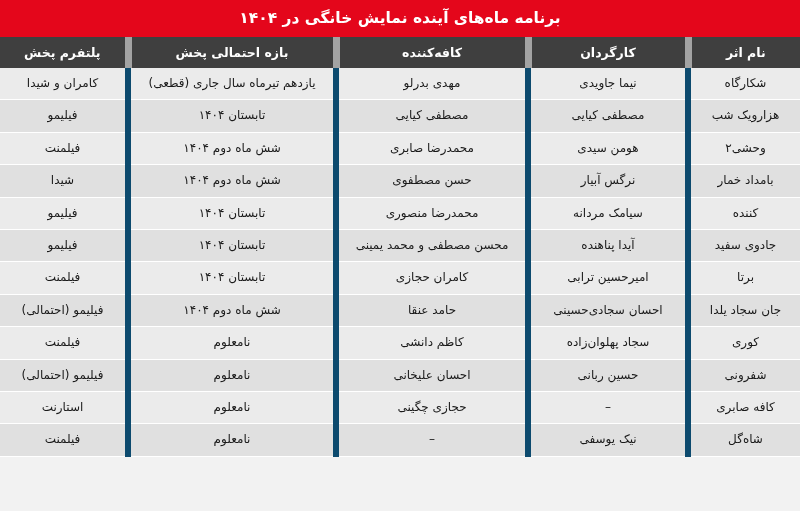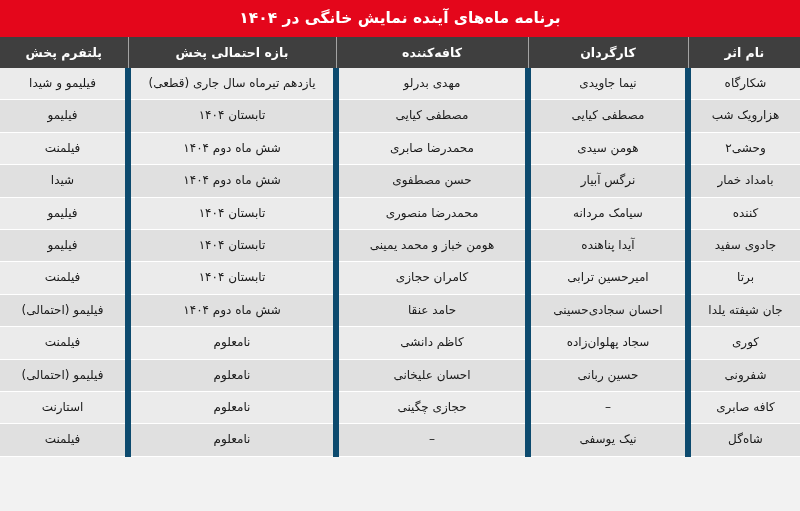--- a/index.html
+++ b/index.html
@@ -62,21 +62,21 @@
     text-align: center;
     letter-spacing: 0.2px;
   }
   table.sched thead th {
     background: #3f3f3f;
     color: #ffffff;
     font-size: 12.5px;
     font-weight: bold;
     padding: 8px 4px;
     text-align: center;
-    border-left: 1px solid #a3a3a3;
+    border-left: 7px solid #a3a3a3;
   }
   table.sched thead th:last-child {
     border-left: none;
   }
   table.sched tbody td {
     font-size: 12px;
     color: #1a1a1a;
     text-align: center;
     padding: 7px 4px;
     border-left: 6px solid #0c4a6e;
@@ -121,21 +121,21 @@
           <th>بازه احتمالی پخش</th>
           <th>پلتفرم پخش</th>
         </tr>
       </thead>
       <tbody id="table-body">
           <tr>
             <td>شکارگاه</td>
             <td>نیما جاویدی</td>
             <td>مهدی بدرلو</td>
             <td>یازدهم تیرماه سال جاری (قطعی)</td>
-            <td>فیلیمو و شیدا</td>
+            <td>کامران و شیدا</td>
           </tr>
           <tr>
             <td>هزارویک شب</td>
             <td>مصطفی کیایی</td>
             <td>مصطفی کیایی</td>
             <td>تابستان ۱۴۰۴</td>
             <td>فیلیمو</td>
           </tr>
           <tr>
             <td>وحشی۲</td>
@@ -154,33 +154,33 @@
           <tr>
             <td>کننده</td>
             <td>سیامک مردانه</td>
             <td>محمدرضا منصوری</td>
             <td>تابستان ۱۴۰۴</td>
             <td>فیلیمو</td>
           </tr>
           <tr>
             <td>جادوی سفید</td>
             <td>آیدا پناهنده</td>
-            <td>هومن خباز و محمد یمینی</td>
+            <td>محسن مصطفی و محمد یمینی</td>
             <td>تابستان ۱۴۰۴</td>
             <td>فیلیمو</td>
           </tr>
           <tr>
             <td>برتا</td>
             <td>امیرحسین ترابی</td>
             <td>کامران حجازی</td>
             <td>تابستان ۱۴۰۴</td>
             <td>فیلمنت</td>
           </tr>
           <tr>
-            <td>جان شیفته یلدا</td>
+            <td>جان سجاد یلدا</td>
             <td>احسان سجادی‌حسینی</td>
             <td>حامد عنقا</td>
             <td>شش ماه دوم ۱۴۰۴</td>
             <td>فیلیمو (احتمالی)</td>
           </tr>
           <tr>
             <td>کوری</td>
             <td>سجاد پهلوان‌زاده</td>
             <td>کاظم دانشی</td>
             <td>نامعلوم</td>

